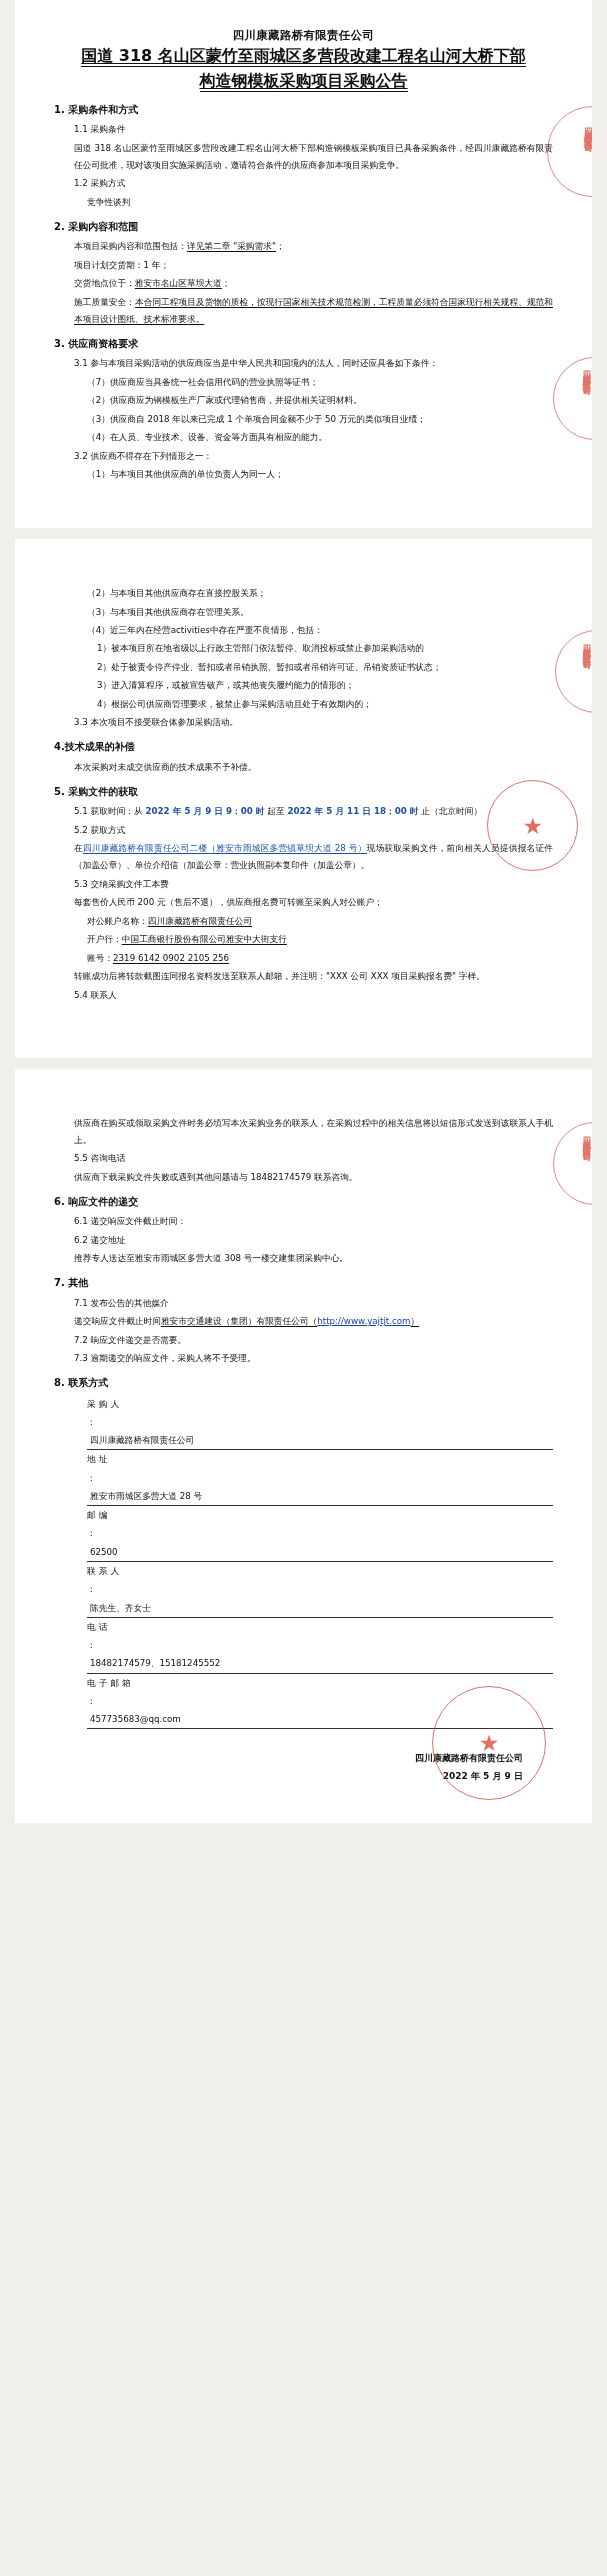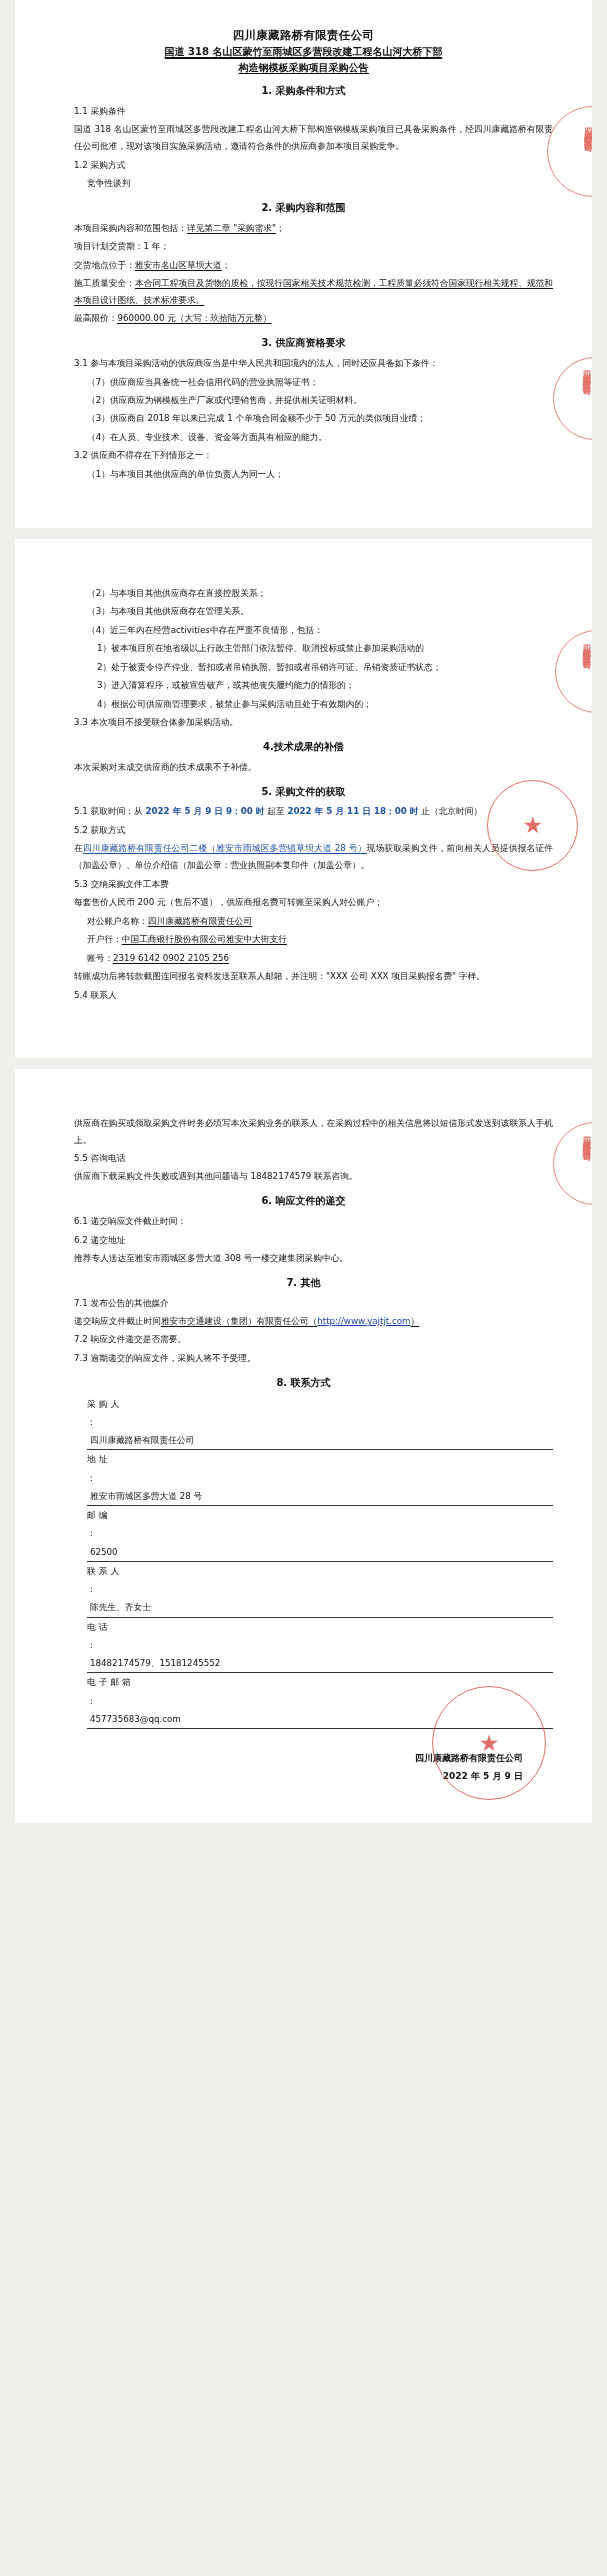--- a/index.html
+++ b/index.html
@@ -22,31 +22,30 @@
 
   h1.title {
     text-align: center;
     font-size: 11.4px;
     font-weight: bold;
     margin: 4.6px 0 1.5px 0;
     letter-spacing: 0.4px;
   }
   .subtitle {
     text-align: center;
-    font-size: 10px;
+    font-size: 16px;
     font-weight: bold;
     line-height: 1.55;
     margin: 1.5px 0 9px 0;
   }
   .subtitle span.u { border-bottom: 0.8px solid #111; padding-bottom:0.8px;}
   h2.sec {
     font-size: 10px;
     font-weight: bold;
     margin: 9px 0 4.6px 0;
-    text-align: center;
   }
   p.l {
     font-size: 8.7px;
     line-height: 1.95;
     margin: 0 0 1.5px 0;
     text-align: justify;
   }
   p.ind { text-indent: 0; padding-left: 20px; }
   p.ind2 { padding-left: 33px; }
   p.ind3 { padding-left: 43px; }
@@ -144,23 +143,20 @@
   <p class="l ind">
     <span>本项目采购内容和范围包括：</span><span class="u ul-solid">详见第二章 "采购需求"</span><span>；</span>
   </p>
   <p class="l ind">项目计划交货期：1 年；</p>
   <p class="l ind">
     <span>交货地点位于：</span><span class="u ul-solid">雅安市名山区草坝大道</span><span>；</span>
   </p>
   <p class="l ind">
     <span>施工质量安全：</span><span class="u ul-solid">本合同工程项目及货物的质检，按现行国家相关技术规范检测，工程质量必须符合国家现行相关规程、规范和本项目设计图纸、技术标准要求。</span>
   </p>
-  <p class="l ind">
-    <span>最高限价：</span><span class="u ul-solid">960000.00 元（大写：玖拾陆万元整）</span>
-  </p>
 
   <h2 class="sec">3. 供应商资格要求</h2>
   <p class="l ind">3.1 参与本项目采购活动的供应商应当是中华人民共和国境内的法人，同时还应具备如下条件：</p>
   <p class="l ind2">（7）供应商应当具备统一社会信用代码的营业执照等证书；</p>
   <p class="l ind2">（2）供应商应为钢模板生产厂家或代理销售商，并提供相关证明材料。</p>
   <p class="l ind2">（3）供应商自 2018 年以来已完成 1 个单项合同金额不少于 50 万元的类似项目业绩；</p>
   <p class="l ind2">（4）在人员、专业技术、设备、资金等方面具有相应的能力。</p>
   <p class="l ind">3.2 供应商不得存在下列情形之一：</p>
   <p class="l ind2">（1）与本项目其他供应商的单位负责人为同一人；</p>
 

